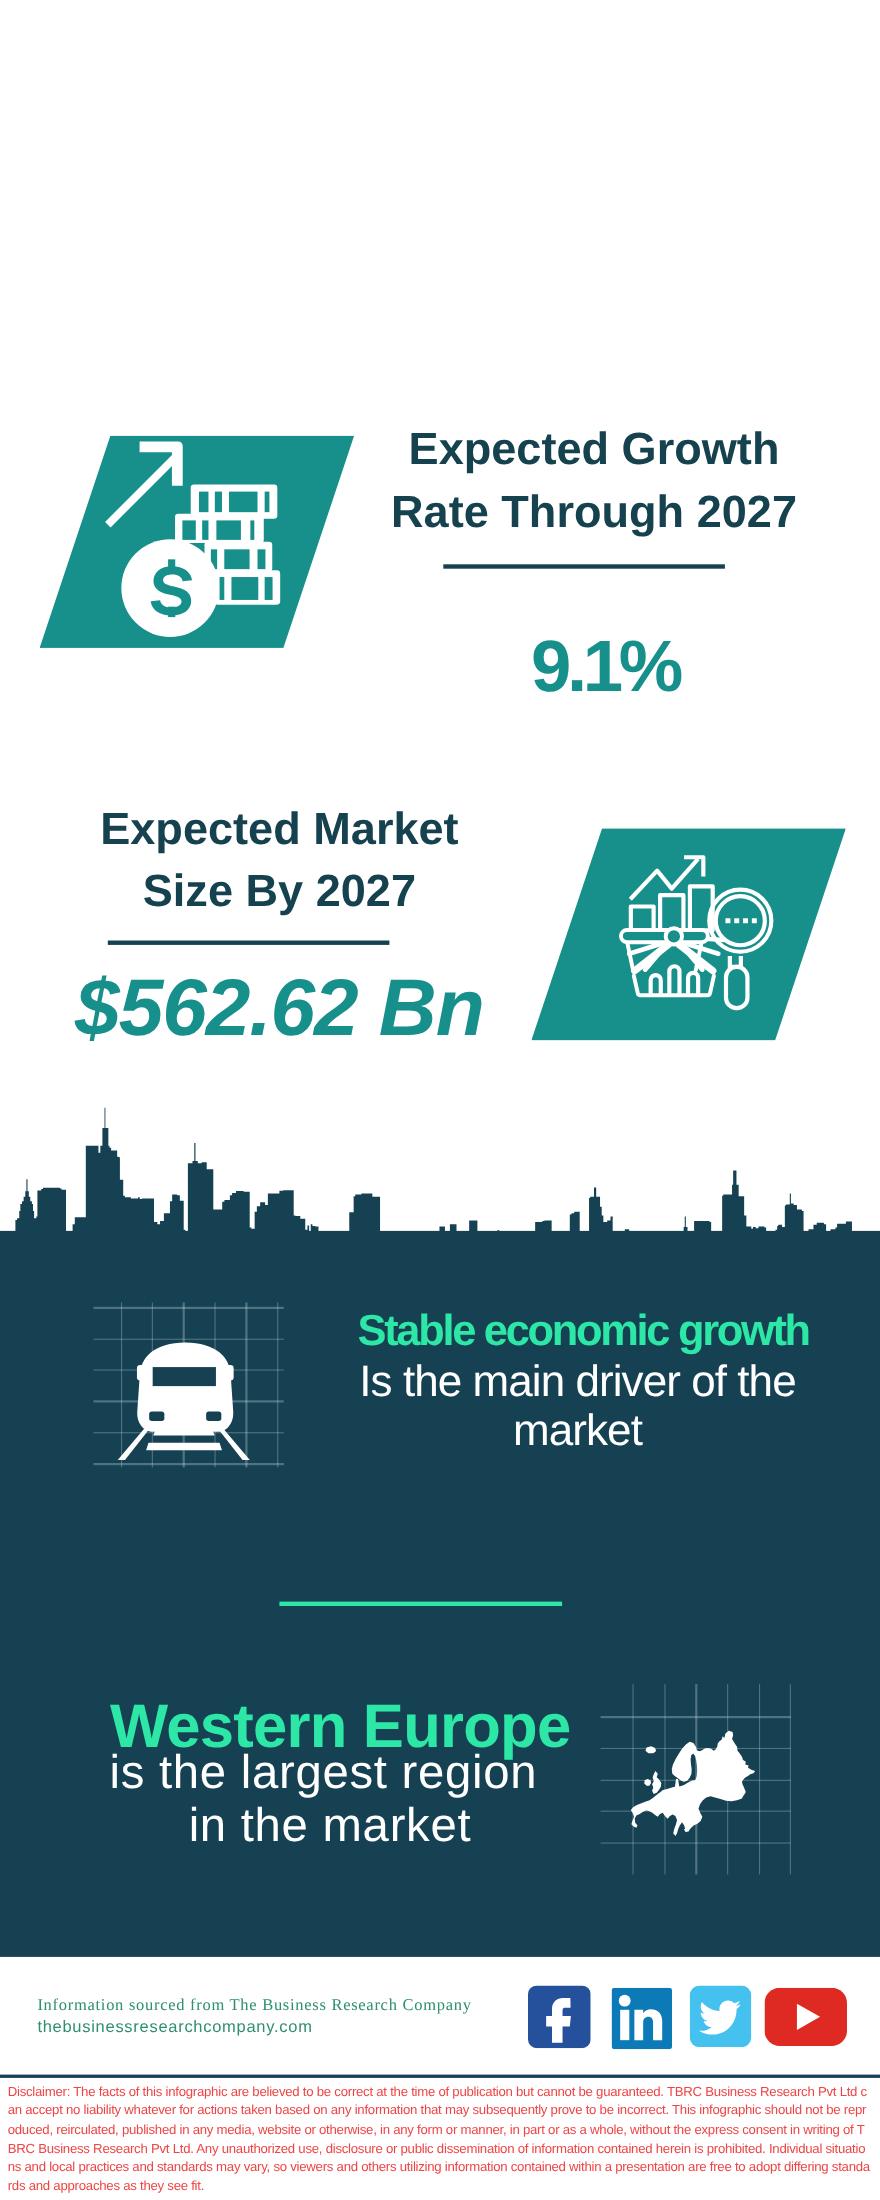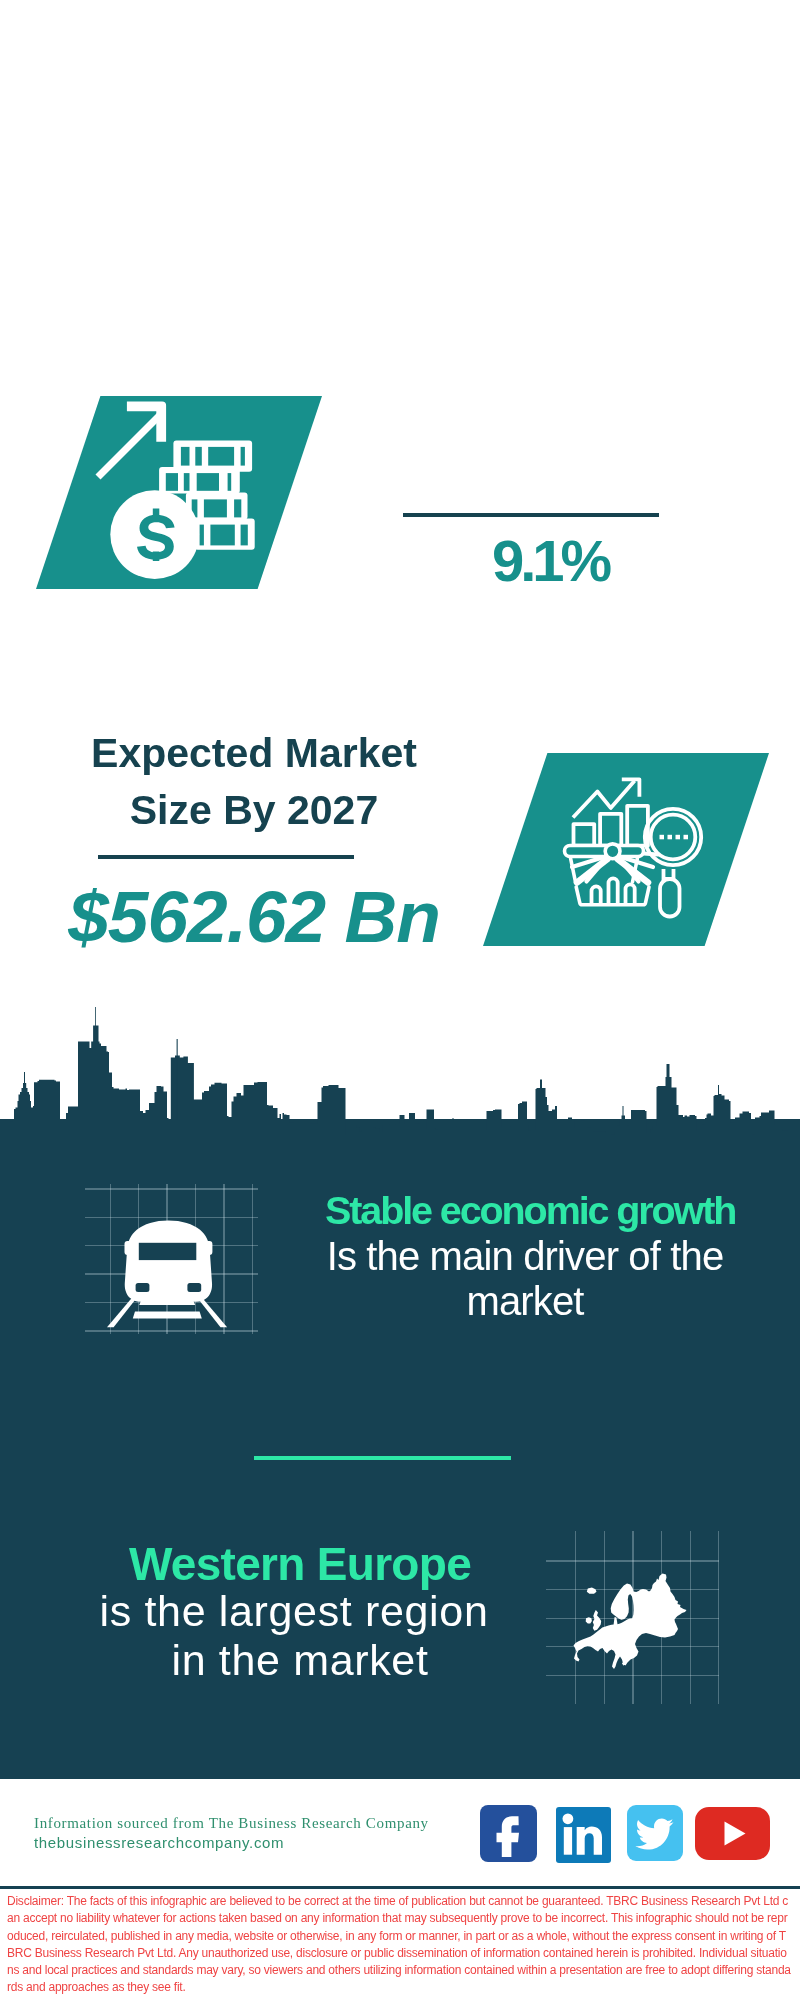--- a/index.html
+++ b/index.html
@@ -80,22 +80,26 @@
                    c7.5 1.5 10.5 2.8 10.5 6.2 c0 3.3 -3.6 5.4 -9.2 5.4
                    c-6 0 -9.6 -2.4 -10.2 -6.6 l-8.6 1 c1 8 8.2 13 18.8 13
                    c10.6 0 18 -5.2 18 -13.3 c0 -8 -6 -11.2 -15.6 -13.2
                    c-7.3 -1.5 -9.9 -2.8 -9.9 -5.9 c0 -3.1 3.3 -5 8.3 -5
                    c5.4 0 8.8 2.2 9.4 6 l8.6 -0.9 c-1 -7.6 -7.8 -12.7 -18.6 -12.7 Z"></path>
         </g>
       </g>
     </svg>
   </div>
 
+  <div class="stat-head" style="left:340px; top:380px; width:400px;">
+    <div>Expected Growth</div>
+    <div>Rate Through 2027</div>
+  </div>
   <div class="stat-rule" style="left:403px; top:513px; width:256px;"></div>
-  <div class="stat-val" style="left:350px; top:532px; width:400px; font-size:58px; letter-spacing:-4px;">9.1%</div>
+  <div class="stat-val" style="left:350px; top:572px; width:400px; font-size:66px; letter-spacing:-4px;">9.1%</div>
 
   <div class="para" style="left:483px; top:753px; width:286px; height:193px;
               clip-path:polygon(64.4px 0, 286px 0, 221.6px 193px, 0 193px);">
     <svg class="icon-svg" width="286" height="193" viewBox="0 0 286 193">
       <g transform="translate(63,-3)">
         <g fill="none" stroke="#ffffff" stroke-width="3.8" stroke-linejoin="round" stroke-linecap="butt">
           <polyline points="27,67.5 51.4,41.5 64.7,57.9 88.6,30.8"></polyline>
           <polyline points="75.8,29.3 93.4,29.3 93.4,46.8"></polyline>
           <rect x="27.5" y="74.1" width="20.7" height="21.6"></rect>
           <rect x="54.1" y="63.8" width="21.2" height="31.9"></rect>
@@ -202,21 +206,21 @@
     <div class="grid-line" style="left:545.7px; top:1560.3px; width:173.3px; height:1.4px;"></div>
     <div class="grid-line" style="left:545.7px; top:1588.9px; width:173.3px; height:1.4px;"></div>
     <div class="grid-line" style="left:545.7px; top:1617.5px; width:173.3px; height:1.4px;"></div>
     <div class="grid-line" style="left:545.7px; top:1646.1px; width:173.3px; height:1.4px;"></div>
     <div class="grid-line" style="left:545.7px; top:1674.7px; width:173.3px; height:1.4px;"></div>
   </div>
   <svg width="800" height="2000" viewBox="0 0 800 2000" style="position:absolute;left:0;top:0;">
     <path d="M662.5,1573.5 666.0,1574.5 666.5,1577.5 665.5,1581.0 668.0,1585.0 670.0,1588.0 670.5,1591.5 672.5,1594.0 674.5,1597.0 675.5,1600.0 678.0,1601.5 677.5,1604.0 680.5,1605.0 680.0,1607.0 683.5,1609.0 686.5,1610.0 685.0,1612.0 682.0,1613.0 680.0,1614.5 677.5,1616.0 676.0,1617.5 674.5,1619.5 675.0,1622.0 676.0,1624.0 677.0,1626.5 678.0,1629.0 677.0,1631.0 675.5,1633.0 674.5,1635.0 670.0,1636.5 665.0,1637.5 660.0,1637.0 655.0,1635.5 650.0,1634.0 646.0,1633.0 642.0,1634.0 639.0,1636.5 636.5,1640.0 635.0,1644.0 636.5,1648.0 638.5,1651.5 637.0,1655.5 634.0,1658.0 630.5,1659.5 627.5,1662.5 625.5,1665.5 623.0,1663.5 622.0,1659.5 620.0,1656.5 618.0,1659.5 616.5,1663.0 615.5,1666.5 614.0,1669.0 612.0,1666.5 613.0,1662.5 614.5,1658.5 615.5,1654.5 614.0,1651.0 611.5,1649.5 609.0,1651.0 607.0,1653.5 604.5,1651.0 602.5,1648.0 600.0,1649.0 598.0,1651.5 595.5,1650.0 593.0,1648.0 590.5,1646.5 587.5,1646.0 584.5,1647.0 581.5,1649.0 578.5,1650.5 577.0,1653.5 577.5,1657.0 579.5,1659.5 578.5,1661.5 576.0,1660.5 574.0,1658.5 575.0,1655.0 576.5,1651.5 575.0,1648.0 573.5,1645.5 575.5,1643.0 579.0,1641.0 582.5,1639.5 586.5,1638.0 590.5,1636.5 593.5,1634.5 596.0,1632.5 598.5,1630.5 600.5,1629.0 602.3,1627.6 605.5,1626.6 608.5,1625.6 611.5,1624.8 613.6,1624.4 614.1,1620.5 614.6,1617.0 616.4,1617.4 617.0,1621.0 617.5,1624.2 620.0,1623.4 622.2,1622.5 624.8,1620.9 627.2,1619.5 629.8,1618.6 632.2,1618.2 633.4,1614.5 633.8,1610.0 633.6,1605.5 633.0,1601.0 632.0,1596.5 630.2,1594.0 628.4,1595.6 627.8,1599.5 628.2,1604.0 628.8,1608.5 628.6,1612.6 627.0,1616.2 624.4,1619.0 621.4,1619.8 618.6,1618.4 616.0,1616.4 613.4,1614.6 611.2,1612.4 610.7,1608.2 611.8,1604.0 614.2,1599.2 617.2,1594.2 620.4,1589.4 623.8,1585.6 627.0,1583.4 630.4,1584.6 632.6,1588.0 633.6,1591.4 636.2,1592.0 638.6,1591.0 640.6,1589.5 643.0,1589.0 646.0,1589.5 649.0,1591.5 650.5,1590.5 652.0,1588.0 652.5,1585.0 654.0,1583.0 656.0,1581.5 657.0,1578.5 658.5,1580.0 659.5,1576.0ZM595.8,1610.0 598.0,1612.6 597.0,1615.6 599.2,1617.8 601.2,1621.0 600.7,1624.6 599.0,1627.2 597.0,1629.8 594.3,1630.8 592.8,1628.0 593.9,1625.0 592.8,1622.0 594.4,1619.0 593.3,1616.0 594.4,1612.8ZM586.0,1618.3 588.8,1617.3 591.4,1618.3 591.9,1620.9 590.3,1623.4 587.8,1623.4 585.7,1621.4ZM587.8,1588.6 591.9,1587.6 595.5,1589.2 596.5,1591.8 594.0,1593.8 589.4,1593.8 586.8,1591.7ZM615.3,1642.6 617.9,1645.2 620.4,1648.8 622.4,1652.4 624.9,1655.4 626.4,1658.5 624.9,1660.0 622.4,1657.4 620.4,1653.8 617.9,1650.2 615.3,1646.7 613.8,1644.2ZM621.8,1662.9 624.9,1661.9 625.9,1664.5 623.3,1665.6Z" fill="#ffffff"></path>
   </svg>
 
-  <div class="blk-head" style="left:100px; top:1541px; width:400px; font-size:46px; letter-spacing:-0.7px;">Western Europe</div>
+  <div class="blk-head" style="left:100px; top:1541px; width:400px; font-size:56px; letter-spacing:-0.7px;">Western Europe</div>
   <div class="blk-sub" style="left:94px; top:1590px; width:400px; font-size:43px; letter-spacing:0.65px;">is the largest region</div>
   <div class="blk-sub" style="left:100px; top:1639px; width:400px; font-size:43px; letter-spacing:0.65px;">in the market</div>
 
   <div class="src" style="left:34px; top:1813px;font-family:Liberation Serif, serif;">Information sourced from The Business Research Company</div>
   <div class="src" style="left:34px; top:1833px;">thebusinessresearchcompany.com</div>
 
   <div class="social" style="left:480px; top:1805px; width:57px; height:57px;">
     <svg width="57" height="57" viewBox="0 0 57 57">
       <rect width="57" height="57" rx="8" fill="#24509c"></rect>
       <path fill="#ffffff" d="M38.5 11.3 h-6.6 c-6.1 0 -10.1 4 -10.1 10.2 v6.3 h-5.3 v9.4 h5.3 V52 h9.6 V37.2 h6.6

